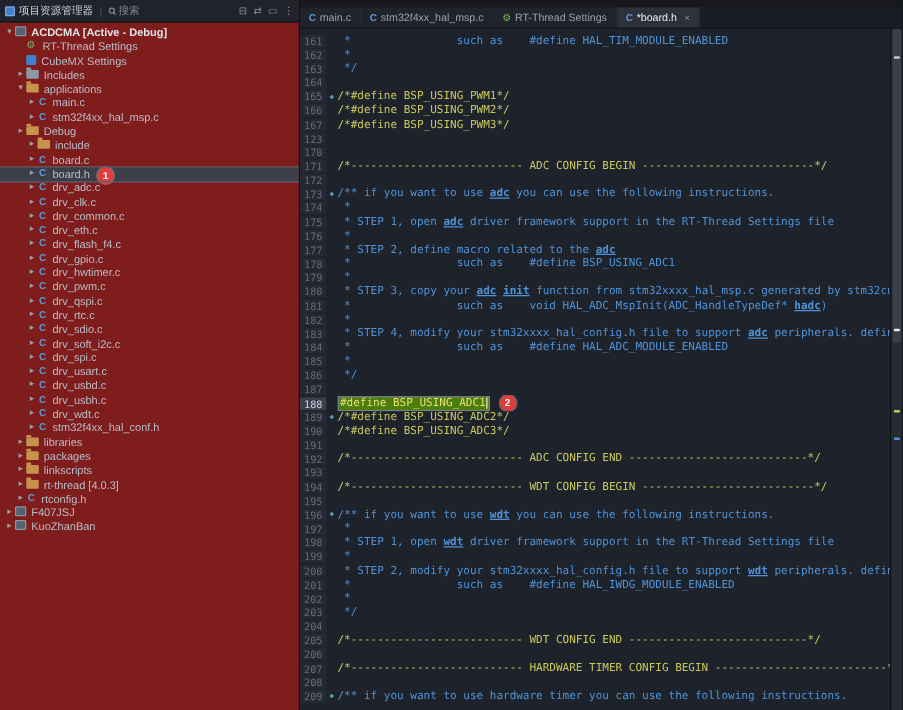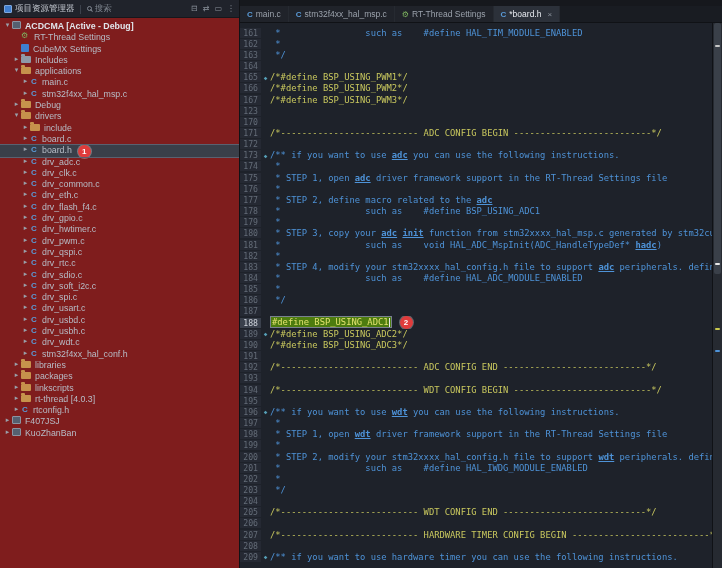--- a/index.html
+++ b/index.html
@@ -127,25 +127,20 @@
         <div class="trow" style="padding-left: 21px;">
           <span class="arrow">▸</span>
           <span class="ticon c">C</span>
           <span class="tlabel">stm32f4xx_hal_msp.c</span>
         </div>
         <div class="trow" style="padding-left: 12px;">
           <span class="arrow">▸</span>
           <span class="ticon folder"></span>
           <span class="tlabel">Debug</span>
         </div>
-        <div class="trow" style="padding-left: 12px;">
-          <span class="arrow">▾</span>
-          <span class="ticon folder"></span>
-          <span class="tlabel">drivers</span>
-        </div>
         <div class="trow" style="padding-left: 21px;">
           <span class="arrow">▸</span>
           <span class="ticon folder"></span>
           <span class="tlabel">include</span>
         </div>
         <div class="trow" style="padding-left: 21px;">
           <span class="arrow">▸</span>
           <span class="ticon c">C</span>
           <span class="tlabel">board.c</span>
         </div>

